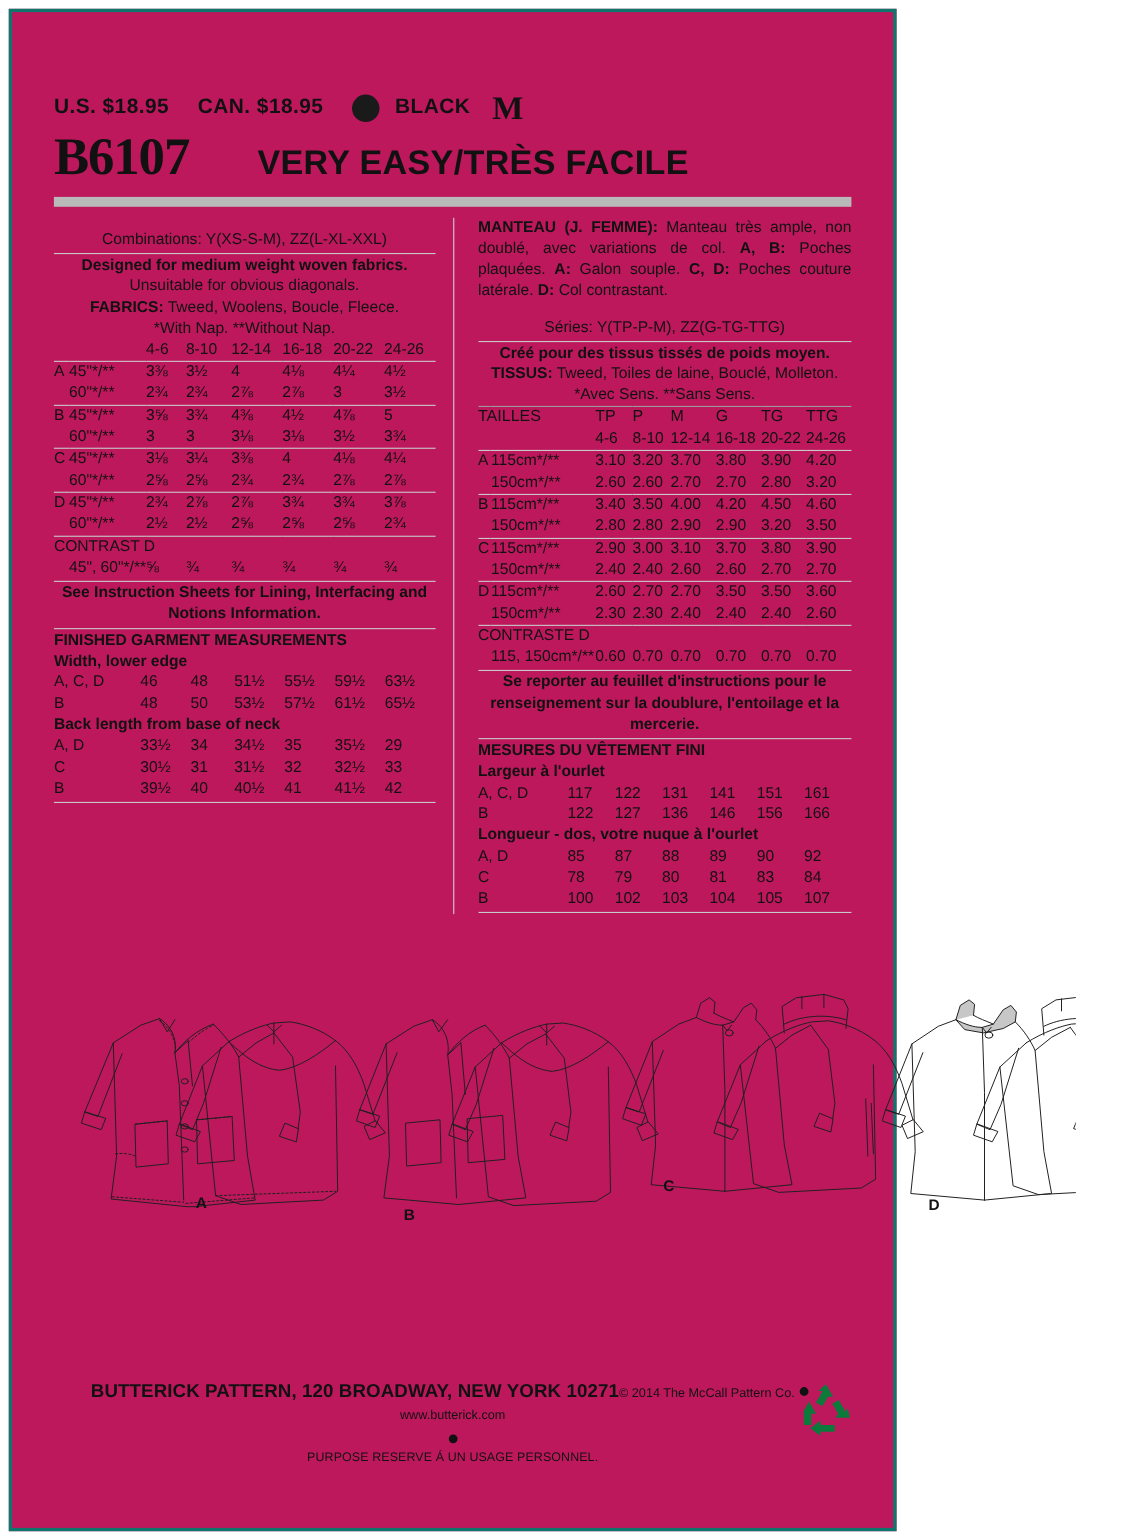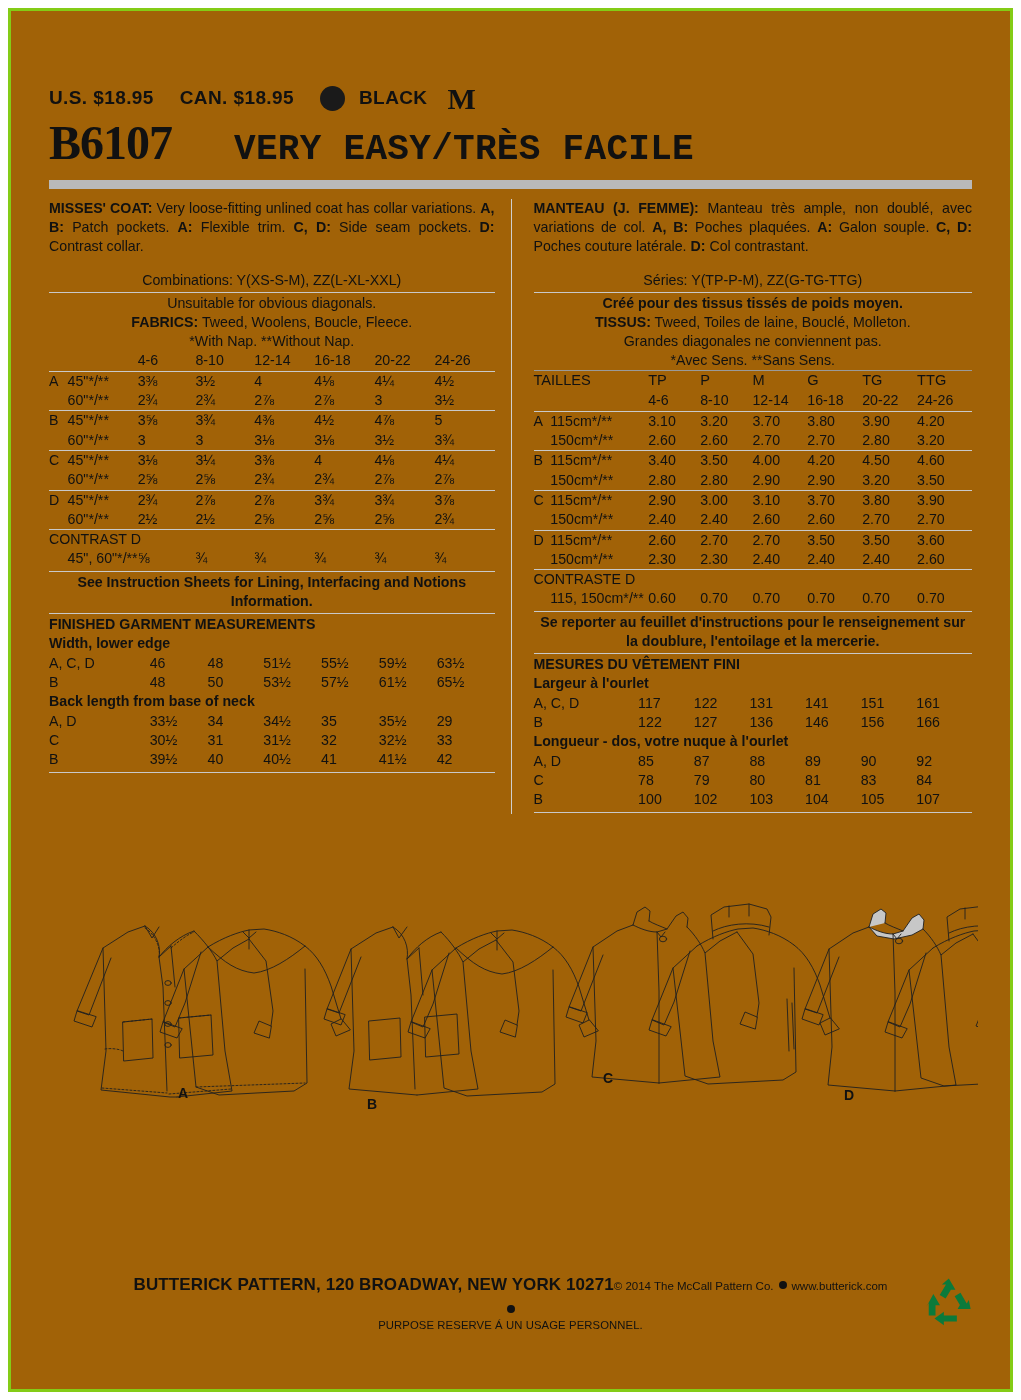--- a/index.html
+++ b/index.html
@@ -7,23 +7,23 @@
   body {
     width:1021px; height:1400px;
     background:#ffffff;
     font-family:"Liberation Sans", sans-serif;
     color:#111;
     overflow:hidden;
   }
   .envelope {
     position:absolute;
     left:8px; top:8px;
-    width:1005px; height:1384px;
-    border:3px solid #84cc16;
-    background:#a16207;
+    width:807px; height:1384px;
+    border:3px solid #0f766e;
+    background:#be185d;
   }
   .inner { position:relative; width:100%; height:100%; padding:0 38px; }
 
   
   .price-row {
     display:flex; align-items:center;
     padding-top:72px;
     font-weight:bold; font-size:19px; letter-spacing:0.4px;
   }
   .price-row .pr { margin-right:26px; white-space:nowrap; }
@@ -39,22 +39,22 @@
   }
 
   
   .title-row { display:flex; align-items:baseline; margin-top:6px; }
   .pattern-no {
     font-family:"Liberation Serif", serif;
     font-weight:bold; font-size:48px; letter-spacing:-1px;
     line-height:1;
   }
   .very-easy {
-    font-family:Liberation Mono, monospace;
-    font-weight:bold; font-size:36px; letter-spacing:0.3px;
+    font-family:Liberation Sans, sans-serif;
+    font-weight:bold; font-size:31px; letter-spacing:0.3px;
     margin-left:62px; line-height:1;
   }
 
   .gray-bar { height:9px; background:#b9b9b9; margin-top:12px; }
 
   
   .cols { display:flex; margin-top:10px; position:relative; }
   .col { width:50%; }
   .col.left { padding-right:16px; }
   .col.right { padding-left:22px; border-left:1px solid #cfcfcf; }
@@ -124,24 +124,24 @@
   <div class="title-row">
     <span class="pattern-no">B6107</span>
     <span class="very-easy">VERY EASY/TRÈS FACILE</span>
   </div>
 
   <div class="gray-bar"></div>
 
   <div class="cols">
 
     <div class="col left">
-      <p class="desc"><b>MISSES' COAT:</b> Very loose-fitting unlined coat has collar variations. <b>A, B:</b> Patch pockets. <b>A:</b> Flexible trim. <b>C, D:</b> Side seam pockets. <b>D:</b> Contrast collar.</p>
       <div class="spacer"></div>
       <div class="line">Combinations: Y(XS-S-M), ZZ(L-XL-XXL)</div>
       <div class="rule"></div>
+      <div class="line b">Designed for medium weight woven fabrics.</div>
       <div class="line">Unsuitable for obvious diagonals.</div>
       <div class="line"><b>FABRICS:</b> Tweed, Woolens, Boucle, Fleece.</div>
       <div class="line">*With Nap. **Without Nap.</div>
 
       <table class="yard">
         <tbody>
               <tr>
                 <td colspan="2"></td>
                 <td class="c-val">4-6</td>
                 <td class="c-val">8-10</td>
@@ -308,21 +308,20 @@
       <div class="rule"></div>
     </div>
 
     <div class="col right">
       <p class="desc"><b>MANTEAU (J. FEMME):</b> Manteau très ample, non doublé, avec variations de col. <b>A, B:</b> Poches plaquées. <b>A:</b> Galon souple. <b>C, D:</b> Poches couture latérale. <b>D:</b> Col contrastant.</p>
       <div class="spacer"></div>
       <div class="line">Séries: Y(TP-P-M), ZZ(G-TG-TTG)</div>
       <div class="rule"></div>
       <div class="line b">Créé pour des tissus tissés de poids moyen.</div>
       <div class="line"><b>TISSUS:</b> Tweed, Toiles de laine, Bouclé, Molleton.</div>
-      <div class="line">Grandes diagonales ne conviennent pas.</div>
       <div class="line">*Avec Sens. **Sans Sens.</div>
 
       <table class="yard">
         <tbody>
               <tr class="hrow toprule">
                 <td colspan="2">TAILLES</td>
                 <td class="c-val">TP</td>
                 <td class="c-val">P</td>
                 <td class="c-val">M</td>
                 <td class="c-val">G</td>

